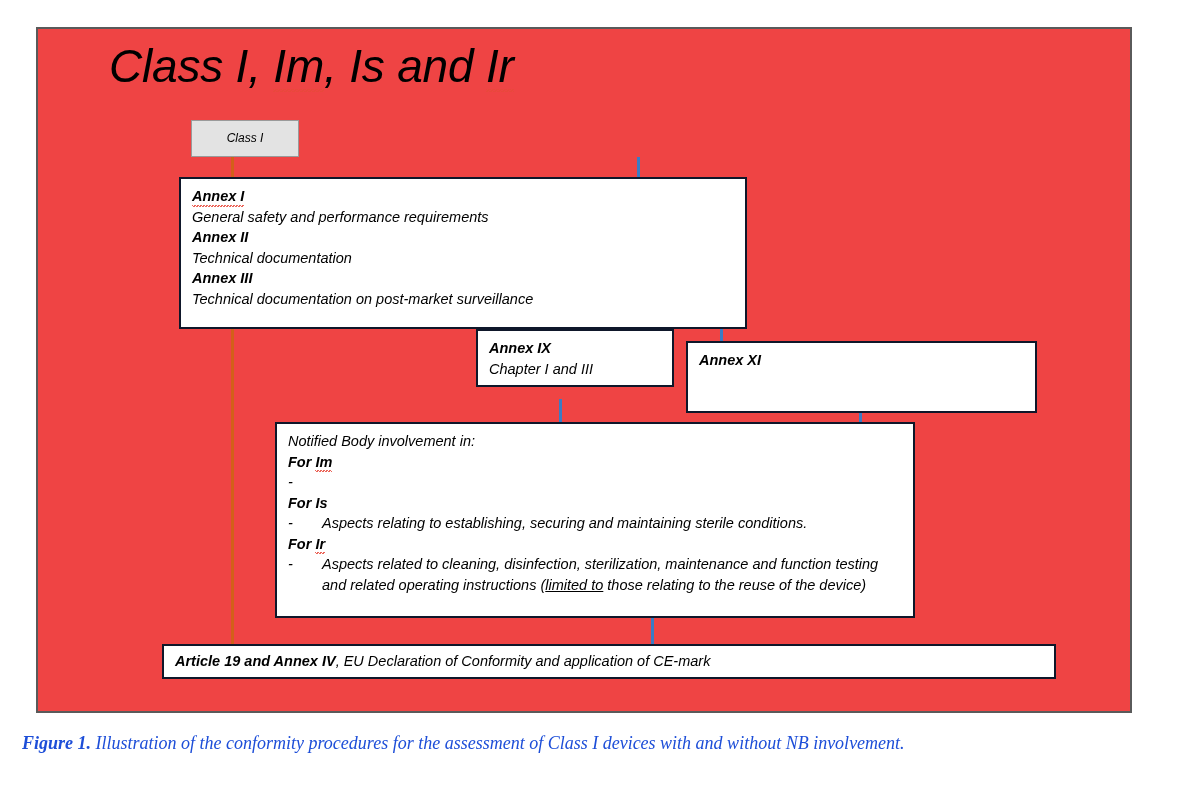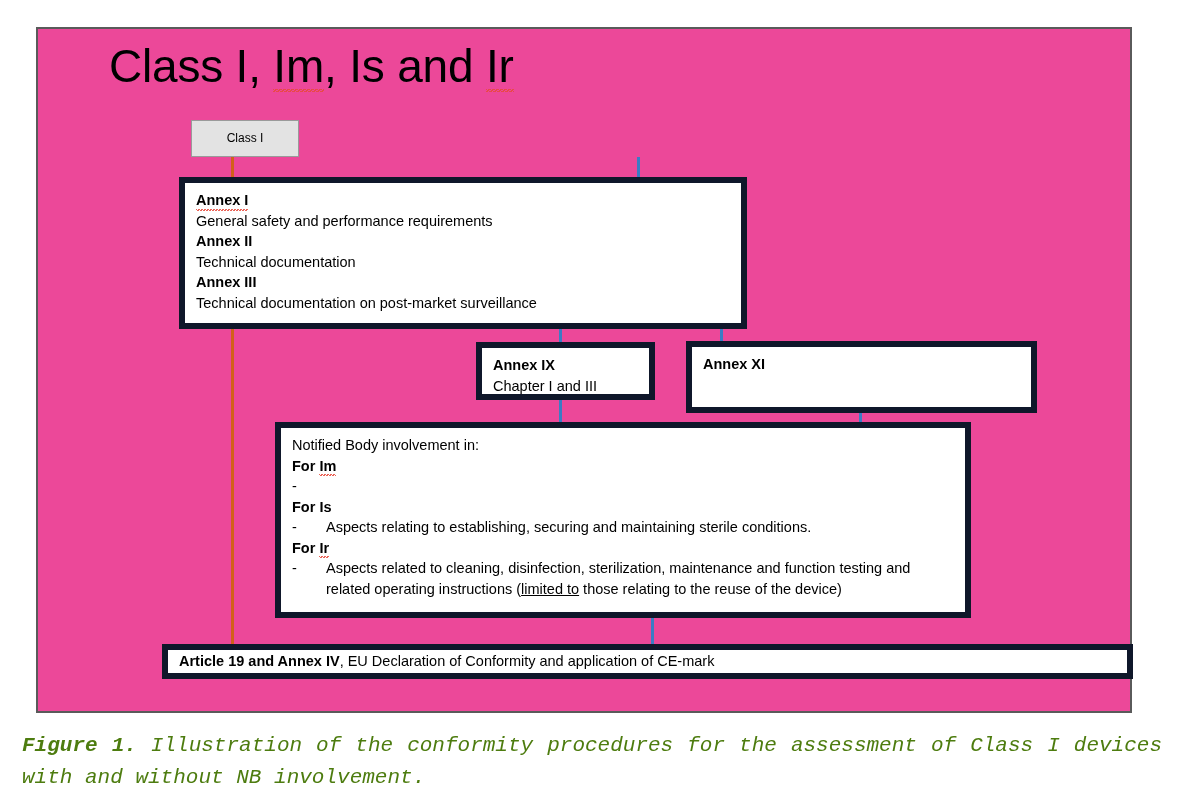--- a/index.html
+++ b/index.html
@@ -16,22 +16,23 @@
   }
 
   
   #figure-frame {
     position: absolute;
     left: 36px;
     top: 27px;
     width: 1096px;
     height: 686px;
     border: 2px solid #5a5a5a;
-    background: #ec4899;
+    background: #ef4444;
     box-sizing: border-box;
+    font-style: italic;
   }
 
   
   #diagram-title {
     position: absolute;
     left: 71px;
     top: 11px;
     font-size: 46px;
     font-weight: 400;
     color: #000000;
@@ -58,45 +59,45 @@
     background-repeat: repeat-x;
     opacity: .85;
   }
   .misspell-sm::after { bottom: 0px; height: 2px; background-size: 3px 2px; }
 
   
   .node {
     position: absolute;
     box-sizing: border-box;
     background: #ffffff;
-    border: 6px solid #0f172a;
+    border: 2px solid #0f172a;
     color: #000000;
     font-size: 14.5px;
     line-height: 1.42;
   }
   .node.gray {
     background: #e3e3e3;
     border: 1px solid #9a9a9a;
     display: flex;
     align-items: center;
     justify-content: center;
   }
   .node .pad {
     padding: 7px 11px 8px 11px;
   }
   .node b { font-weight: 700; }
 
   
   #box-class-i      { left: 153px; top: 91px;  width: 108px;  height: 37px; font-size: 12px; }
   #box-class-imisir { left: 440px; top: 91px;  width: 322px; height: 37px; font-size: 16px; }
   #box-annexes      { left: 141px; top: 148px; width: 568px; height: 152px; }
-  #box-annex-ix     { left: 438px; top: 313px; width: 179px; height: 58px; }
+  #box-annex-ix     { left: 438px; top: 300px; width: 198px; height: 58px; }
   #box-annex-xi     { left: 648px; top: 312px; width: 351px; height: 72px; }
-  #box-nb           { left: 237px; top: 393px; width: 696px; height: 196px; }
-  #box-article19    { left: 124px; top: 615px; width: 971px; height: 35px;
+  #box-nb           { left: 237px; top: 393px; width: 640px; height: 196px; }
+  #box-article19    { left: 124px; top: 615px; width: 894px; height: 35px;
                       display: flex; align-items: center; }
 
   
   .nb-line { white-space: nowrap; }
   .nb-bullet {
     display: flex;
     white-space: nowrap;
   }
   .nb-bullet .dash { width: 34px; flex: 0 0 34px; }
   .nb-bullet .txt  { white-space: normal; }
@@ -108,25 +109,25 @@
   }
   .conn-blue   { background: #3b7cc4; width: 3px; }
   .conn-orange { background: #d2601a; width: 3px; }
 
   
   #caption {
     position: absolute;
     left: 22px;
     top: 730px;
     width: 1140px;
-    font-family: Liberation Mono, monospace;
-    font-size: 21px;
+    font-family: Liberation Serif, serif;
+    font-size: 18px;
     font-style: italic;
     line-height: 1.5;
-    color: #4d7c0f;
+    color: #1d4ed8;
     text-align: justify;
   }
   #caption .cap-label { font-weight: 700; font-style: italic; }
 </style>
 </head>
 <body>
 
 <div id="figure-frame">
 
   <div id="diagram-title"><span>Class I, </span><span class="misspell">Im</span><span>, Is and </span><span class="misspell">Ir</span></div>

